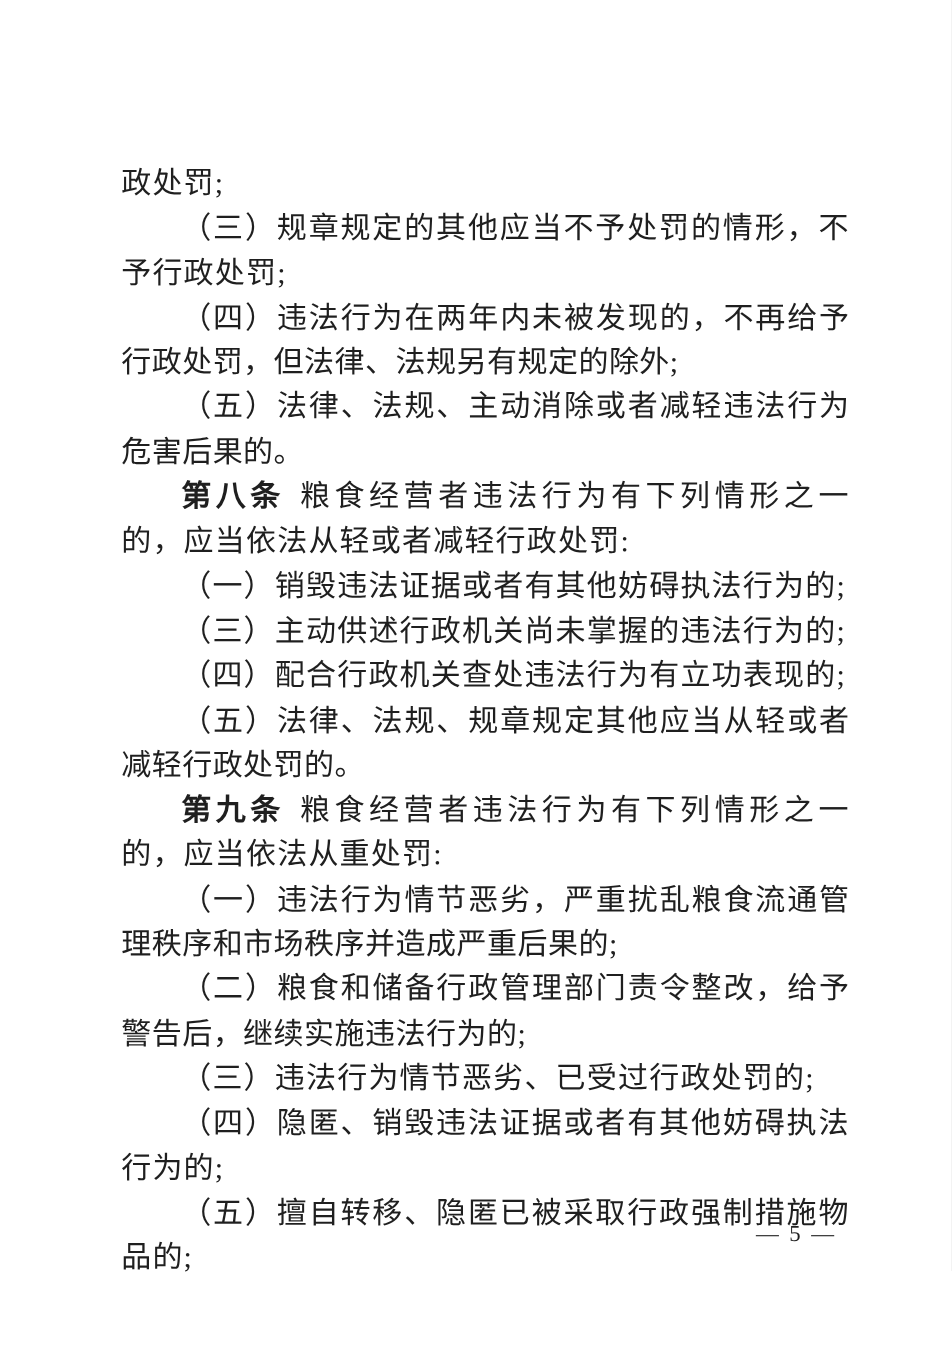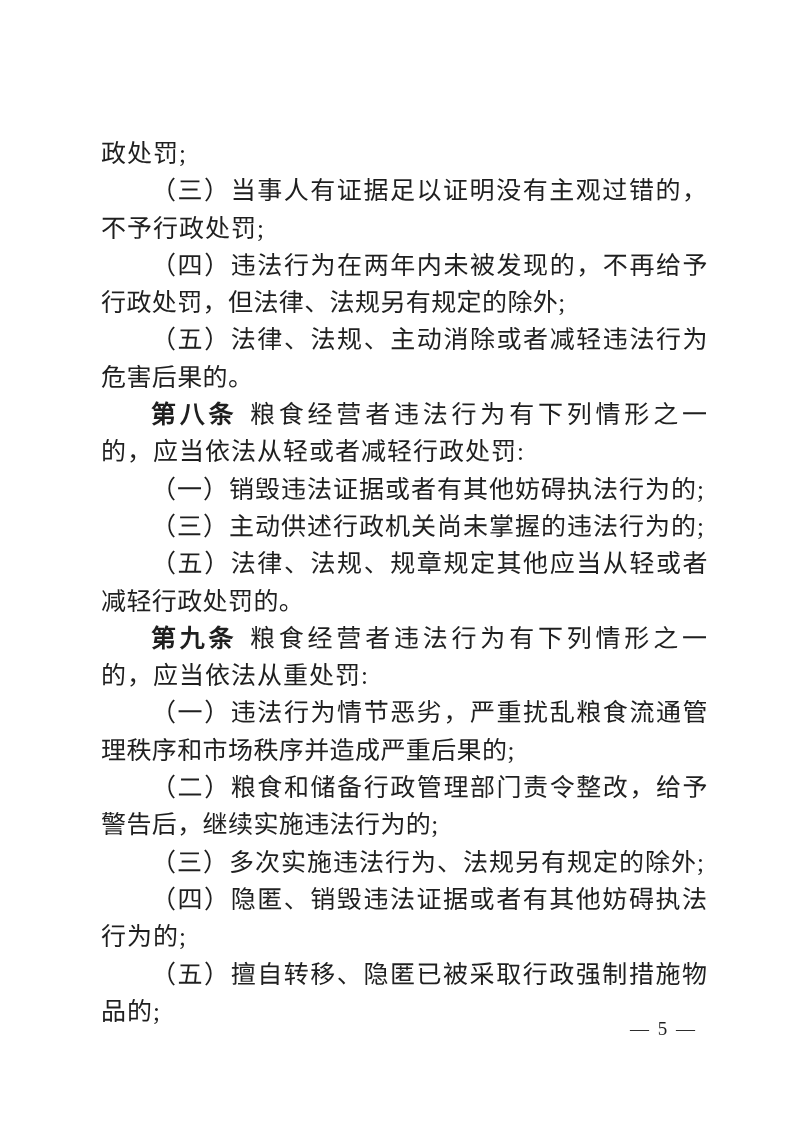--- a/index.html
+++ b/index.html
@@ -54,43 +54,44 @@
   }
 </style>
 </head>
 <body>
 
 <div class="page">
   <div class="content">
 
     <p class="para no-indent">政处罚;</p>
 
-    <p class="para">（三）当事人有证据足以证明没有主观过错的，不予行政处罚;</p>
+    <p class="para">（三）规章规定的其他应当不予处罚的情形，不予行政处罚;</p>
 
     <p class="para tight">（四）违法行为在两年内未被发现的，不再给予行政处罚，但法律、法规另有规定的除外;</p>
 
     <p class="para tight">（五）法律、法规、主动消除或者减轻违法行为危害后果的。</p>
 
     <p class="para article"><b class="art-num">第八条</b><span>粮食经营者违法行为有下列情形之一的，应当依法从轻或者减轻行政处罚:</span></p>
 
     <p class="para">（一）销毁违法证据或者有其他妨碍执法行为的;</p>
 
 
     <p class="para">（三）主动供述行政机关尚未掌握的违法行为的;</p>
 
+    <p class="para">（四）配合行政机关查处违法行为有立功表现的;</p>
 
     <p class="para tight">（五）法律、法规、规章规定其他应当从轻或者减轻行政处罚的。</p>
 
     <p class="para article"><b class="art-num">第九条</b><span>粮食经营者违法行为有下列情形之一的，应当依法从重处罚:</span></p>
 
     <p class="para tight">（一）违法行为情节恶劣，严重扰乱粮食流通管理秩序和市场秩序并造成严重后果的;</p>
 
     <p class="para tight">（二）粮食和储备行政管理部门责令整改，给予警告后，继续实施违法行为的;</p>
 
-    <p class="para">（三）多次实施违法行为、法规另有规定的除外;</p>
+    <p class="para">（三）违法行为情节恶劣、已受过行政处罚的;</p>
 
     <p class="para">（四）隐匿、销毁违法证据或者有其他妨碍执法行为的;</p>
 
     <p class="para">（五）擅自转移、隐匿已被采取行政强制措施物品的;</p>
 
   </div>
 
   <div class="page-number">— 5 —</div>
 </div>
 

